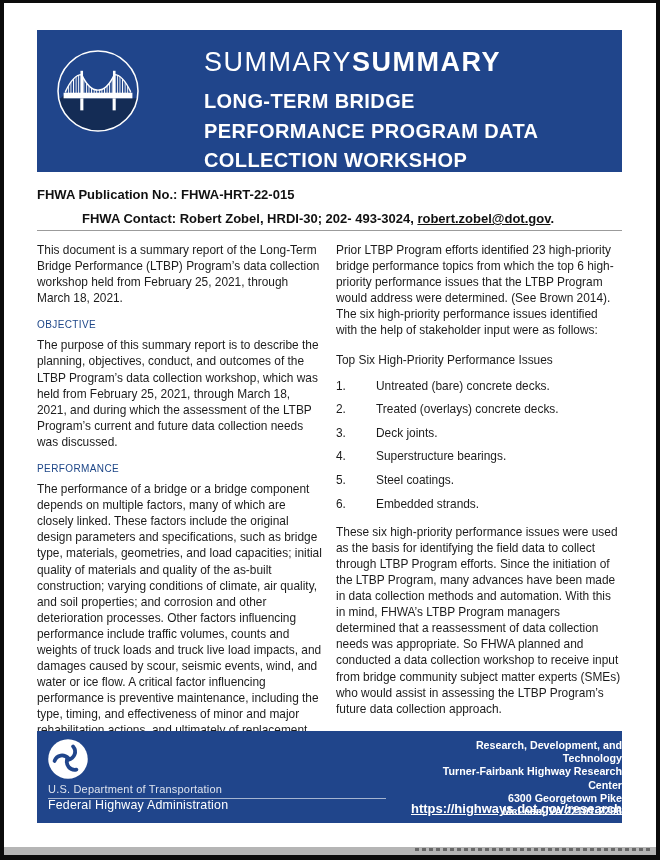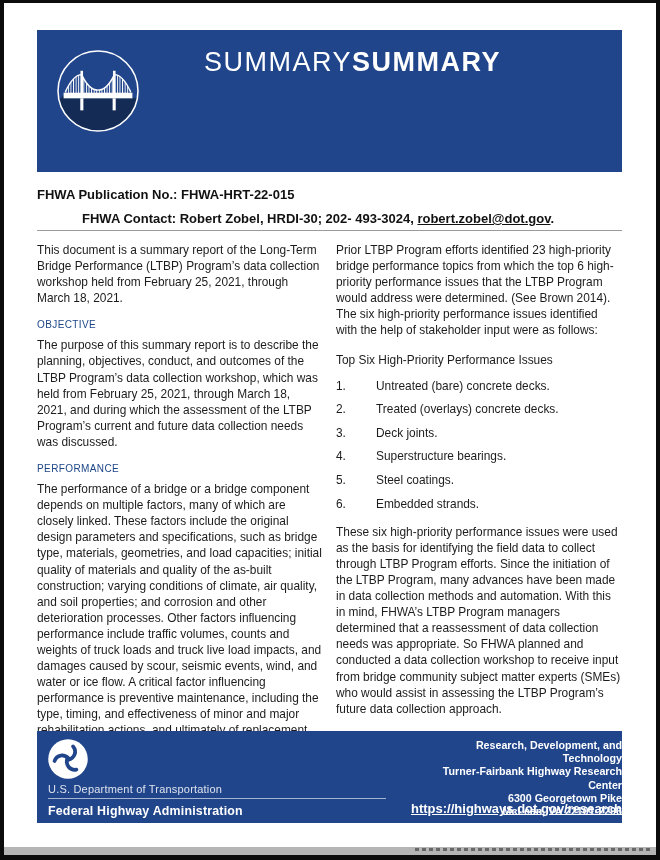--- a/index.html
+++ b/index.html
@@ -58,21 +58,21 @@
   .issue .num { width: 40px; flex: none; }
 
   
   .footer {
     position: absolute; left: 33px; top: 728px; width: 585px; height: 92px;
     background: var(--blue); color: #fff;
   }
   .dot-logo { position: absolute; left: 10px; top: 7px; width: 42px; height: 42px; }
   .dept { position: absolute; left: 11px; top: 52px; font-size: 11px; color: rgba(255,255,255,.85); letter-spacing: .2px; }
   .fdiv { position: absolute; left: 11px; top: 67px; width: 338px; height: 1px; background: rgba(255,255,255,.6); }
-  .agency { position: absolute; left: 11px; top: 73px; font-size: 12.4px; font-weight: bold; letter-spacing: .2px; }
+  .agency { position: absolute; left: 11px; top: 67px; font-size: 12.4px; font-weight: normal; letter-spacing: .2px; }
   .addr { position: absolute; left: 385px; top: 8px; font-size: 10.7px; line-height: 13.2px; font-weight: bold; text-align: right; }
   .addr-link { position: absolute; left: 374px; top: 70px; font-size: 13px; font-weight: bold; color: #fff; text-decoration: underline; cursor: pointer; }
 </style>
 </head>
 <body>
 
 <div class="page">
 
   <div class="banner">
     <svg class="logo" viewBox="0 0 100 100">
@@ -93,20 +93,25 @@
       <path d="M12,51 C19,36 25,31 31,31 M31,31 C38,46 44,49 50,49 C56,49 62,46 69,31 M69,31 C75,31 81,36 88,51" stroke="#ffffff" stroke-width="1.6" fill="none"></path>
       <rect x="29.6" y="26.5" width="3" height="26" fill="#ffffff"></rect>
       <rect x="67.4" y="26.5" width="3" height="26" fill="#ffffff"></rect>
       <rect x="10" y="52" width="80" height="6.5" fill="#ffffff"></rect>
       <rect x="29.4" y="58.5" width="3.6" height="14" fill="#ffffff"></rect>
       <rect x="67" y="58.5" width="3.6" height="14" fill="#ffffff"></rect>
       <circle cx="50" cy="50" r="46.5" fill="none" stroke="#ffffff" stroke-width="1.8"></circle>
     </svg>
     <div class="banner-text">
       <div class="title"><span class="light">SUMMARY</span><span class="bold">SUMMARY</span></div>
+      <div class="subtitle">
+        <div>LONG-TERM BRIDGE</div>
+        <div>PERFORMANCE PROGRAM DATA</div>
+        <div>COLLECTION WORKSHOP</div>
+      </div>
     </div>
   </div>
 
   <div class="meta">
     <div>FHWA Publication No.: FHWA-HRT-22-015</div>
     <div class="line2"><span>FHWA Contact: Robert Zobel, HRDI-30; 202- 493-3024, </span><a>robert.zobel@dot.gov</a><span>.</span></div>
   </div>
 
   <div class="rule"></div>
 

